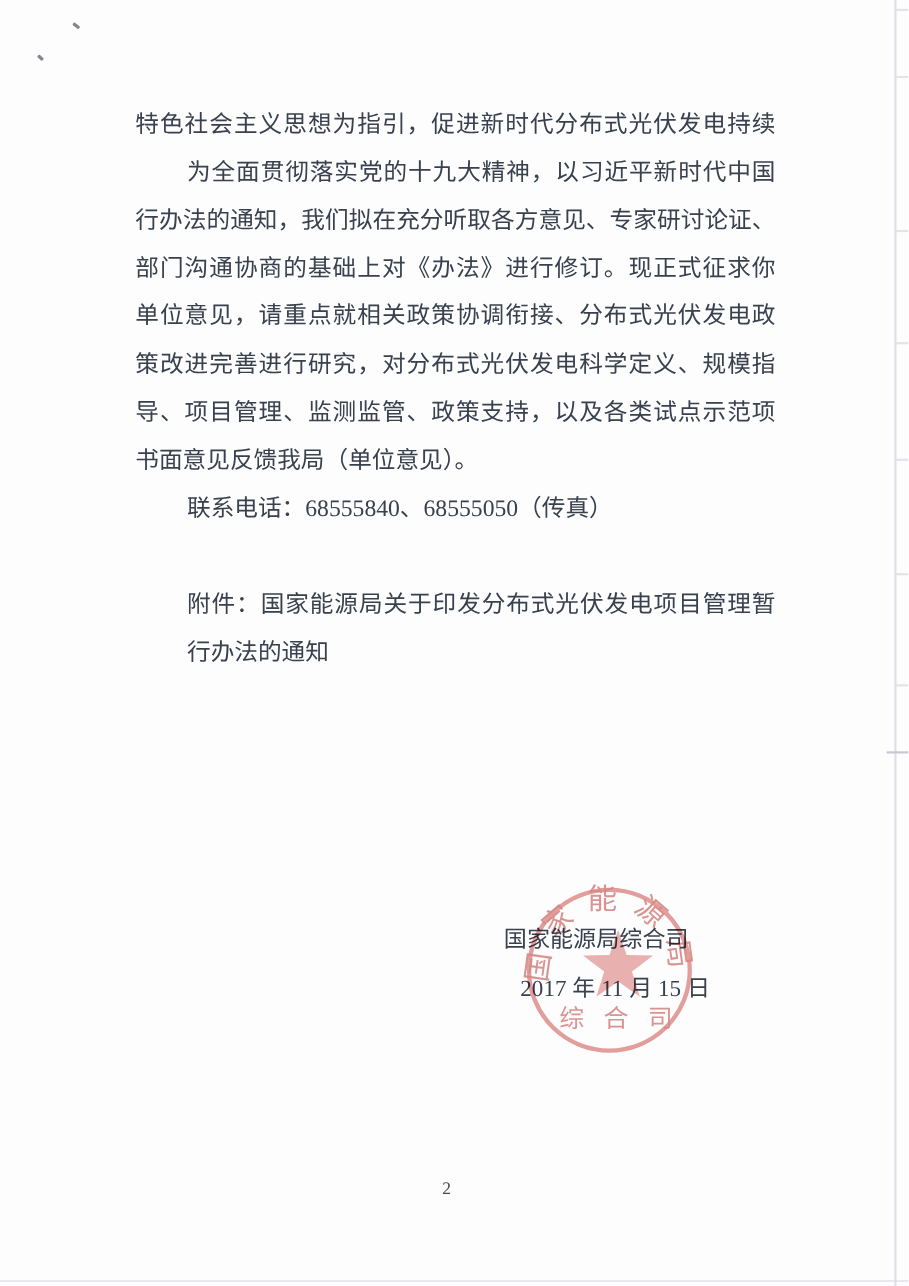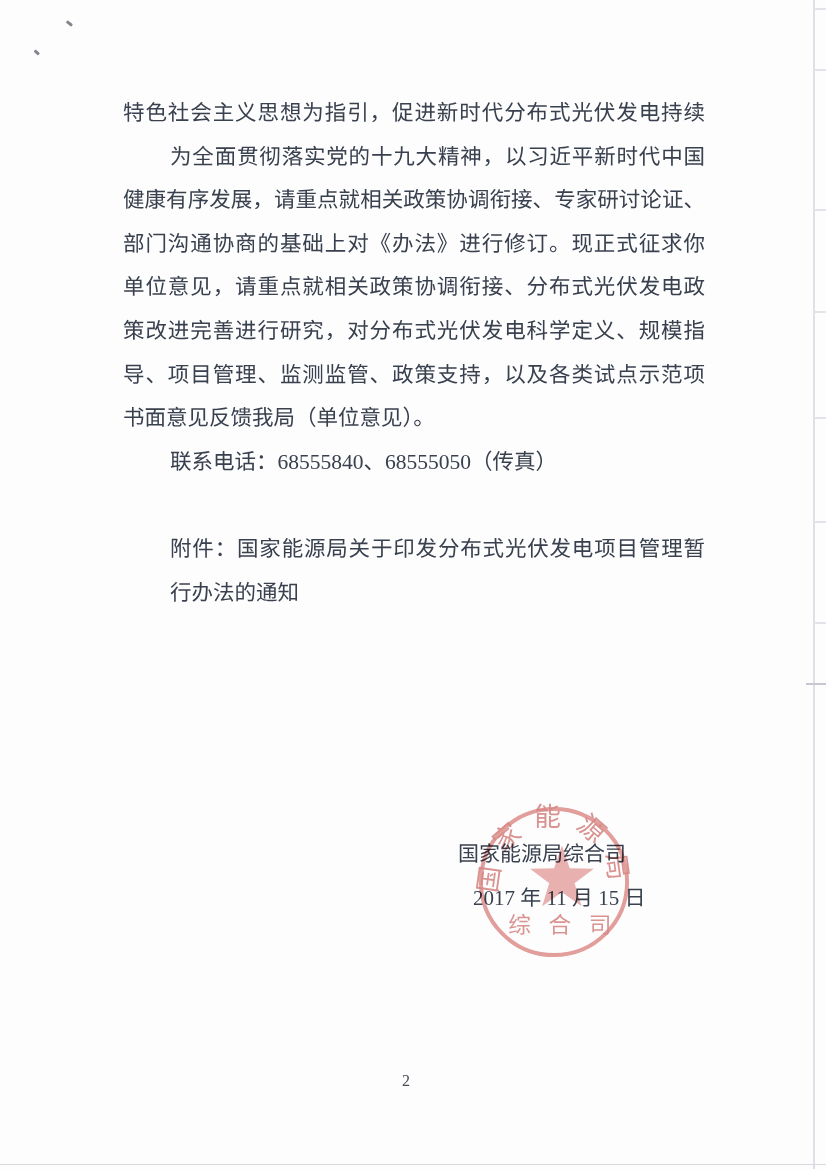--- a/index.html
+++ b/index.html
@@ -63,21 +63,21 @@
   <div class="tick t4"></div>
   <div class="tick t5"></div>
   <div class="tick t6"></div>
   <div class="tick t7"></div>
   <div class="dash"></div>
   <div class="edge-b"></div>
 
   <div class="bodytext">
     <div class="line j">特色社会主义思想为指引，促进新时代分布式光伏发电持续</div>
     <div class="line j indent">为全面贯彻落实党的十九大精神，以习近平新时代中国</div>
-    <div class="line j">健康有序发展，请重点就相关政策协调衔接、专家研讨论证、</div>
+    <div class="line j">行办法的通知，我们拟在充分听取各方意见、专家研讨论证、</div>
     <div class="line j">部门沟通协商的基础上对《办法》进行修订。现正式征求你</div>
     <div class="line j">单位意见，请重点就相关政策协调衔接、分布式光伏发电政</div>
     <div class="line j">策改进完善进行研究，对分布式光伏发电科学定义、规模指</div>
     <div class="line j">导、项目管理、监测监管、政策支持，以及各类试点示范项</div>
     <div class="line">书面意见反馈我局（单位意见）。</div>
     <div class="line indent">联系电话：68555840、68555050（传真）</div>
     <div class="line j indent att-gap">附件：国家能源局关于印发分布式光伏发电项目管理暂</div>
     <div class="line indent">行办法的通知</div>
   </div>
 

